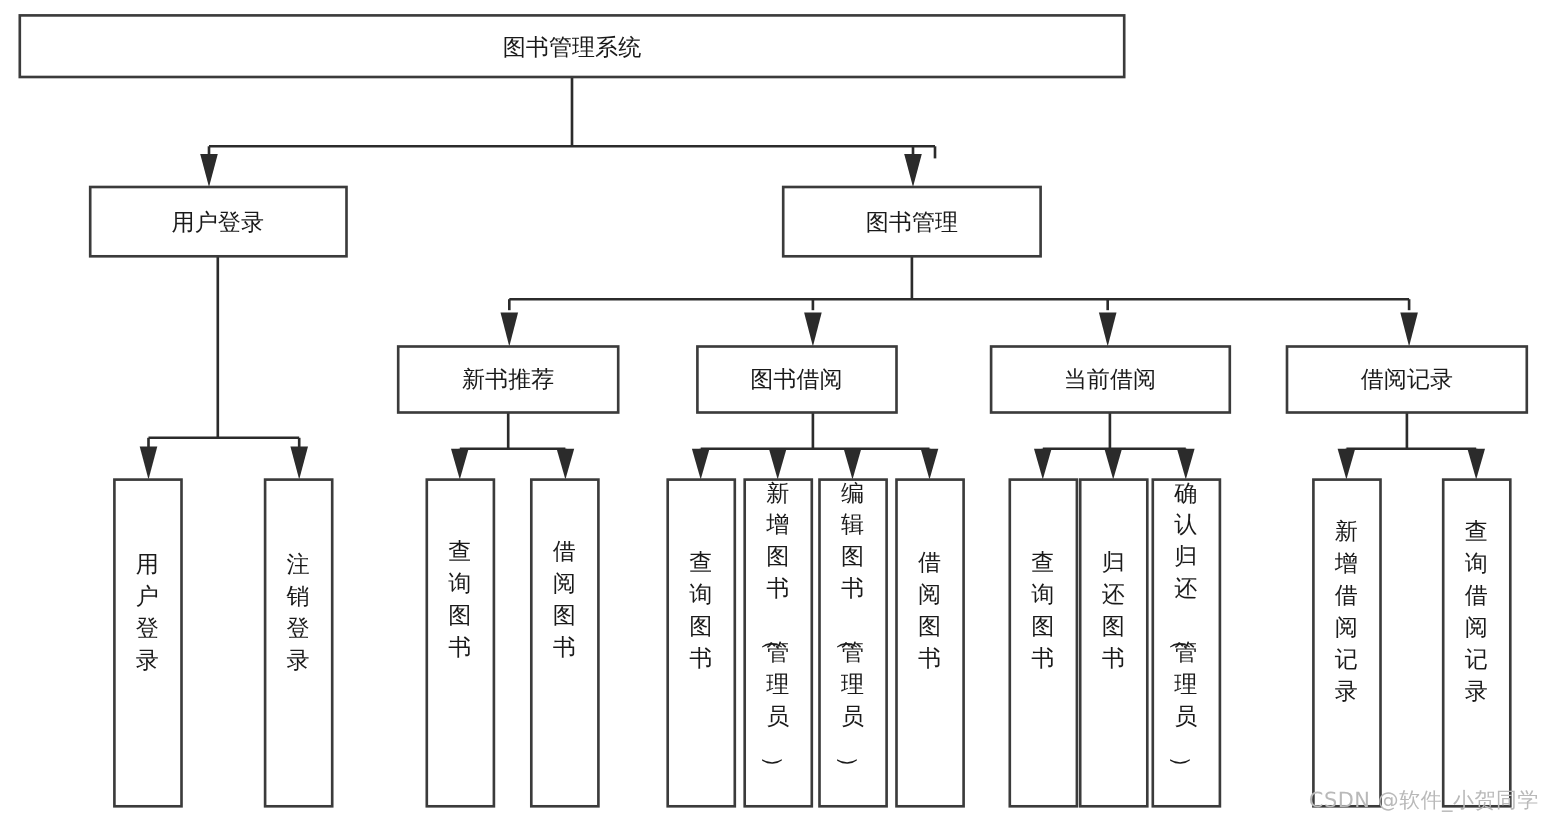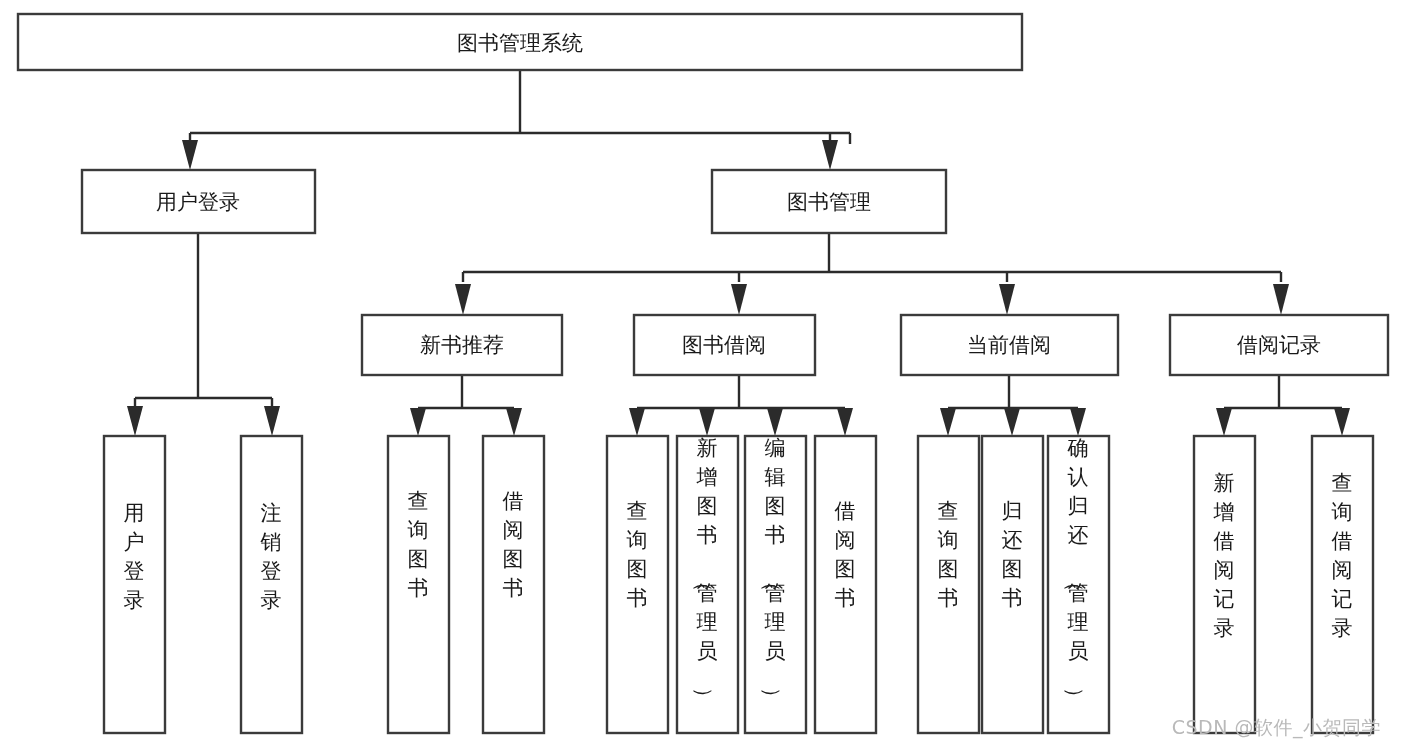--- a/index.html
+++ b/index.html
@@ -52,21 +52,21 @@
     stroke-width: 2.4;
     fill: none;
     stroke-linecap: butt;
   }
   .arrow-head {
     fill: #2b2b2b;
     stroke: none;
   }
   .watermark {
     position: absolute;
-    right: 24px;
+    right: 6px;
     bottom: 6px;
     font-family: "DejaVu Sans", "Liberation Sans", sans-serif;
     font-size: 19px;
     color: #b9b9b9;
     white-space: nowrap;
     letter-spacing: 0.5px;
     pointer-events: none;
   }
 </style>
 </head>

